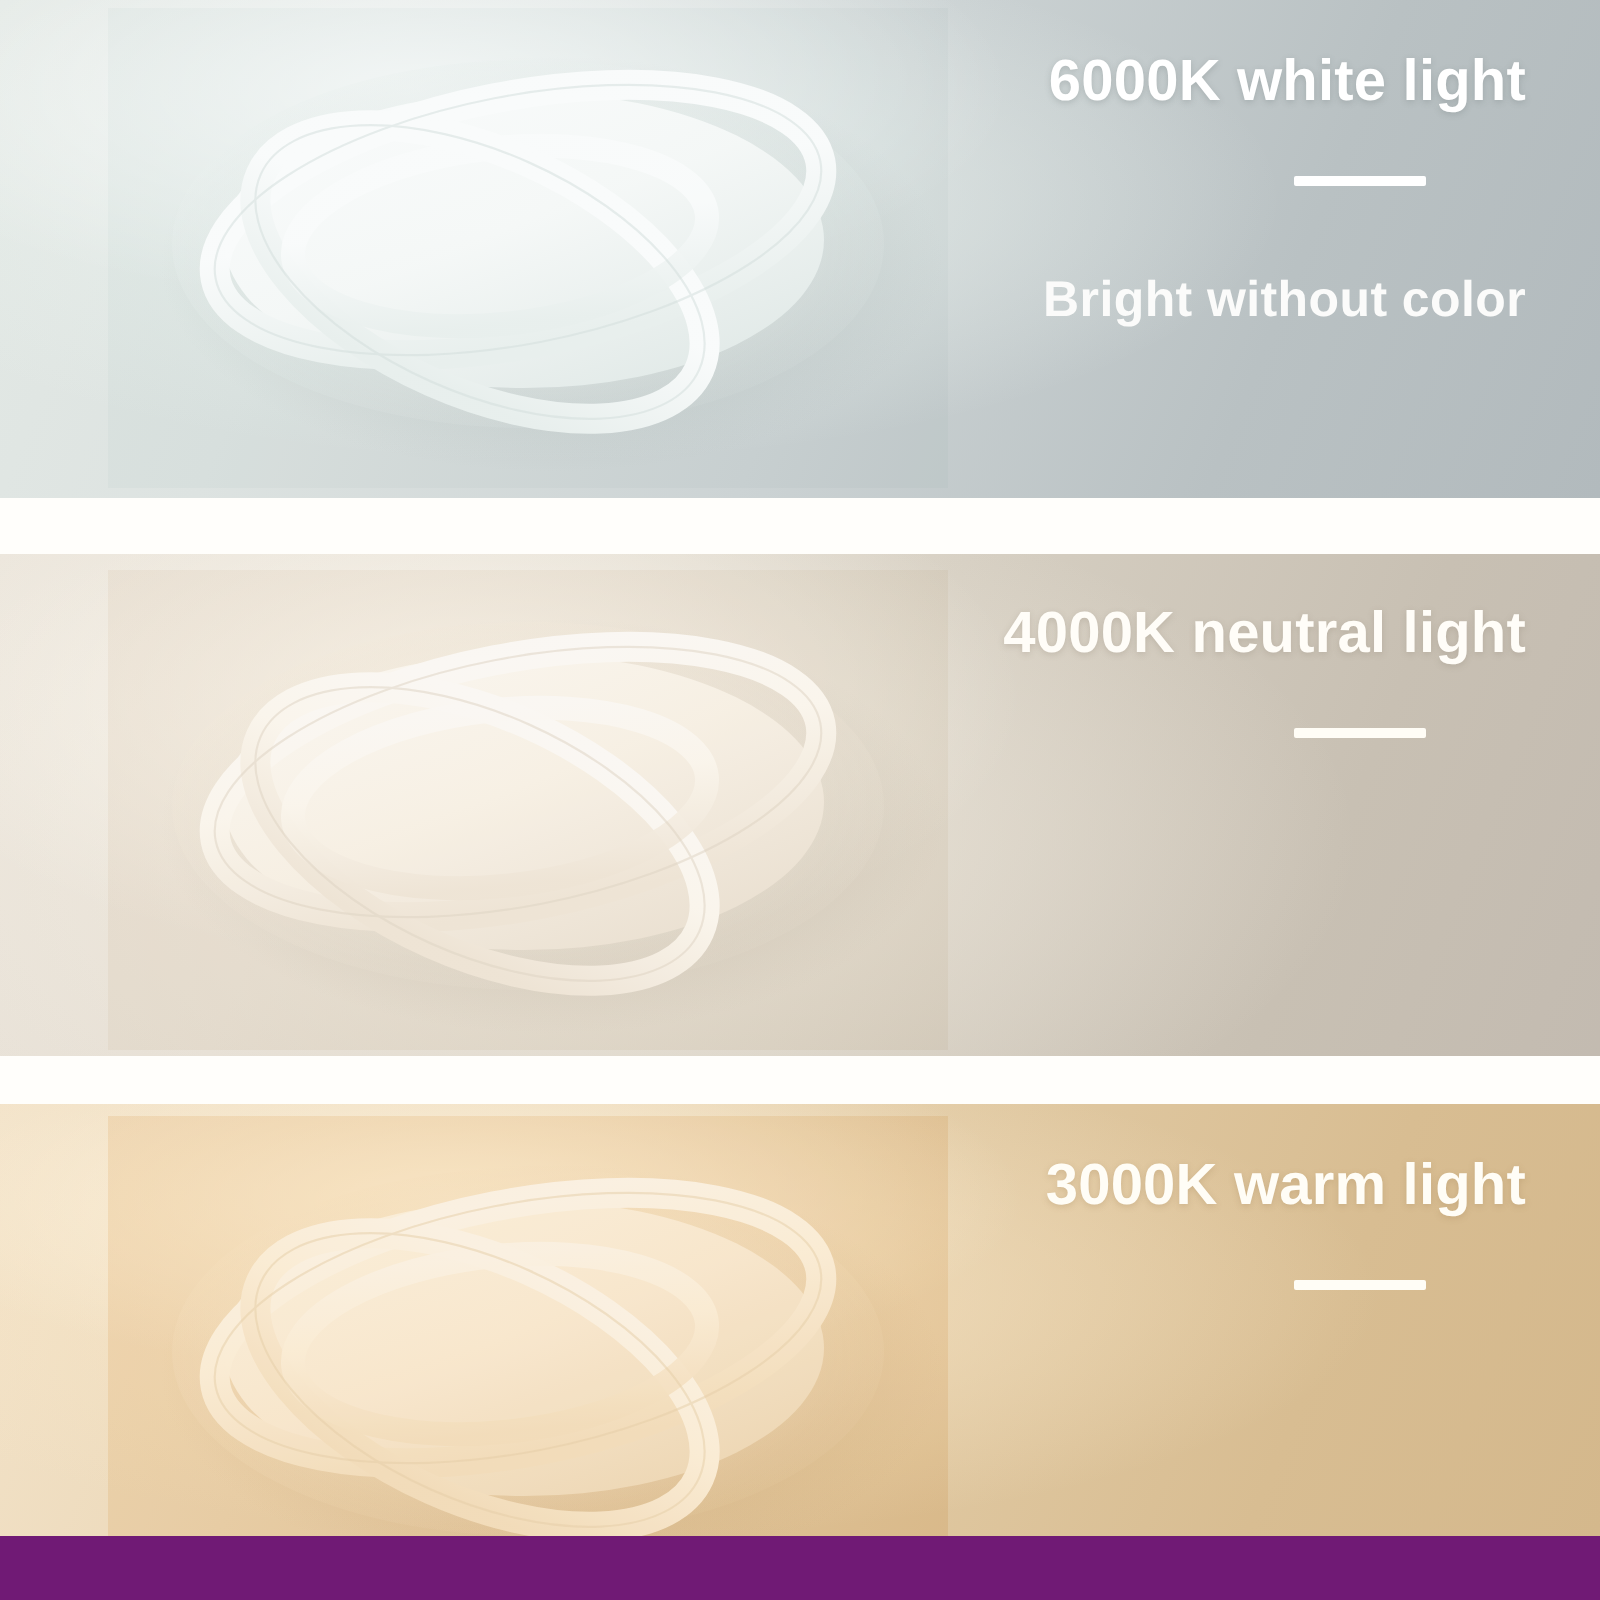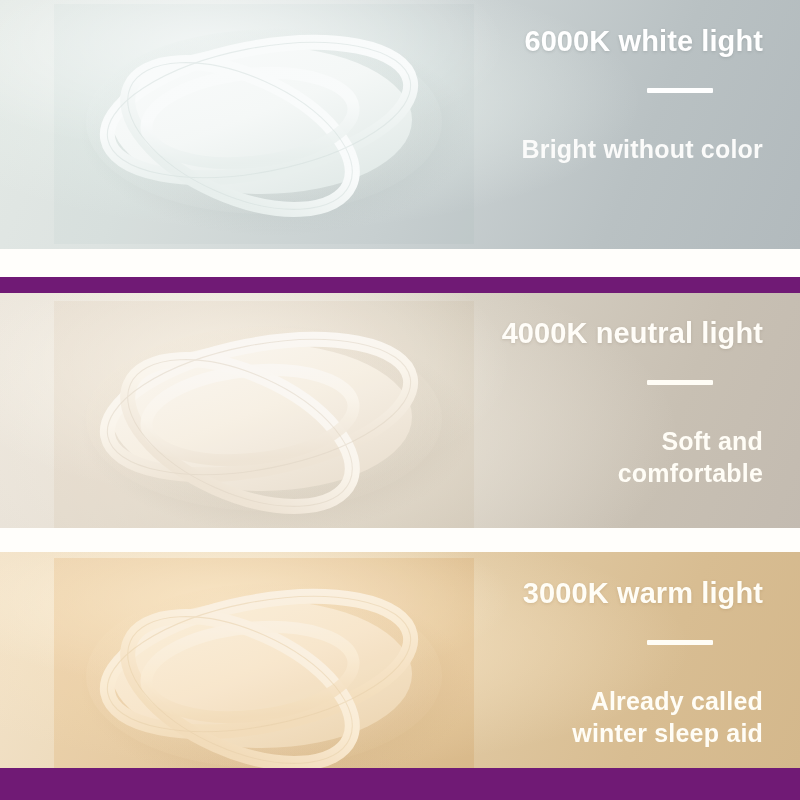--- a/index.html
+++ b/index.html
@@ -22,21 +22,21 @@
   }
 
   
   .panel {
     position: absolute;
     left: 0;
     width: 800px;
     overflow: hidden;
   }
   #panel-1 { top: 0px;   height: 249px; }
-  #panel-2 { top: 293px; height: 326px; }
+  #panel-2 { top: 277px; height: 326px; }
   #panel-3 { top: 552px; height: 216px; }
 
   .panel-bg {
     position: absolute;
     inset: 0;
   }
   
   #panel-1 .panel-bg {
     background:
       radial-gradient(ellipse 60% 70% at 26% 18%, rgba(255,255,255,0.75) 0%, rgba(255,255,255,0.0) 62%),
@@ -236,24 +236,20 @@
           <ellipse cx="205" cy="106" rx="154" ry="62" transform="rotate(-11 205 106)"></ellipse>
           <ellipse cx="186" cy="132" rx="120" ry="60" transform="rotate(24 186 132)"></ellipse>
         </g>
       </svg>
       <div class="tint"></div>
     </div>
 
     <div class="copy">
       <div class="title">4000K neutral light</div>
       <span class="divider"></span>
-      <div class="subtitle">
-        <span class="line">Soft and</span>
-        <span class="line">comfortable</span>
-      </div>
     </div>
   </section>
 
   <div class="separator" id="separator-2"></div>
 
   <section class="panel" id="panel-3">
     <div class="panel-bg"></div>
 
     <div class="lamp-wrap">
       <svg class="lamp-svg" viewBox="0 0 420 240" xmlns="http://www.w3.org/2000/svg">
@@ -291,20 +287,16 @@
           <ellipse cx="205" cy="106" rx="154" ry="62" transform="rotate(-11 205 106)"></ellipse>
           <ellipse cx="186" cy="132" rx="120" ry="60" transform="rotate(24 186 132)"></ellipse>
         </g>
       </svg>
       <div class="tint"></div>
     </div>
 
     <div class="copy">
       <div class="title">3000K warm light</div>
       <span class="divider"></span>
-      <div class="subtitle">
-        <span class="line">Already called</span>
-        <span class="line">winter sleep aid</span>
-      </div>
     </div>
   </section>
 
 </div>
 
 </body></html>

